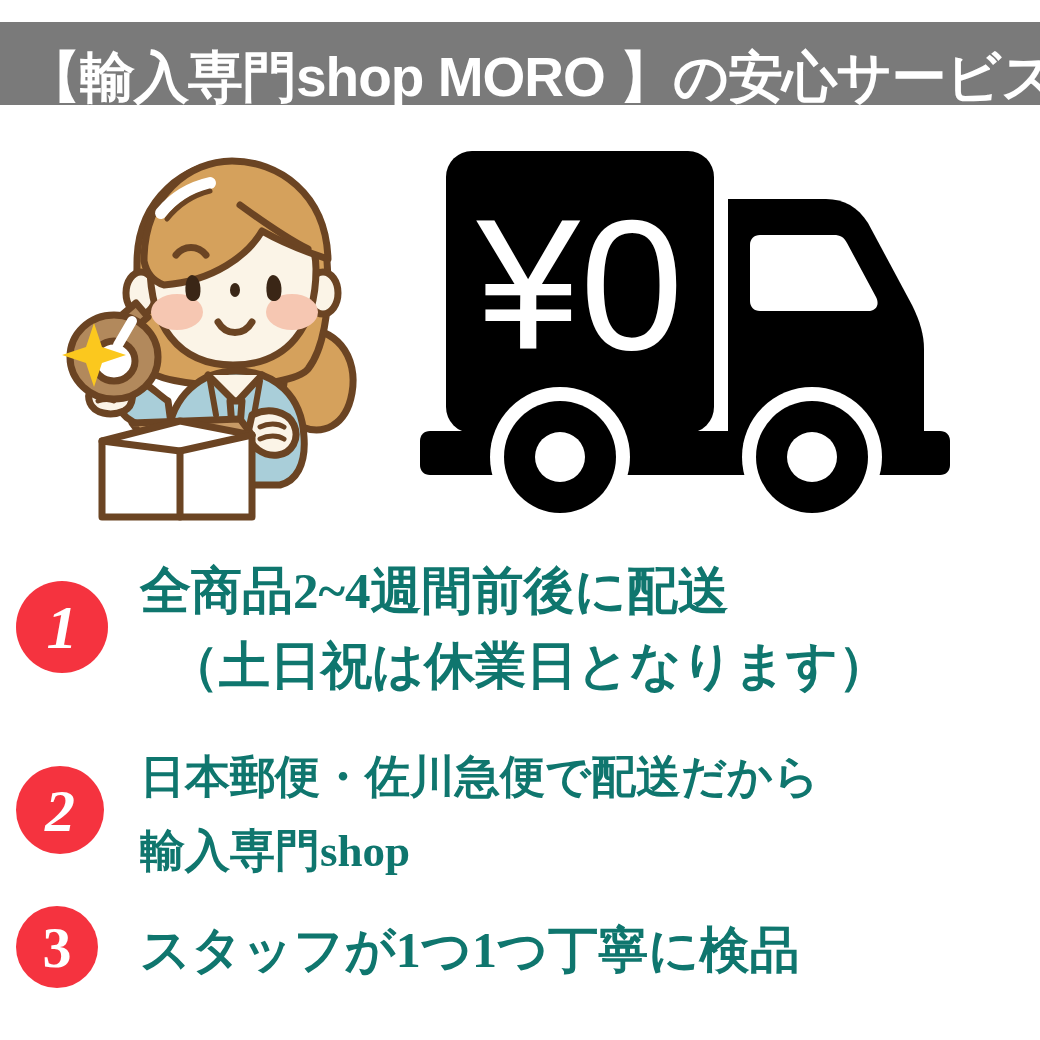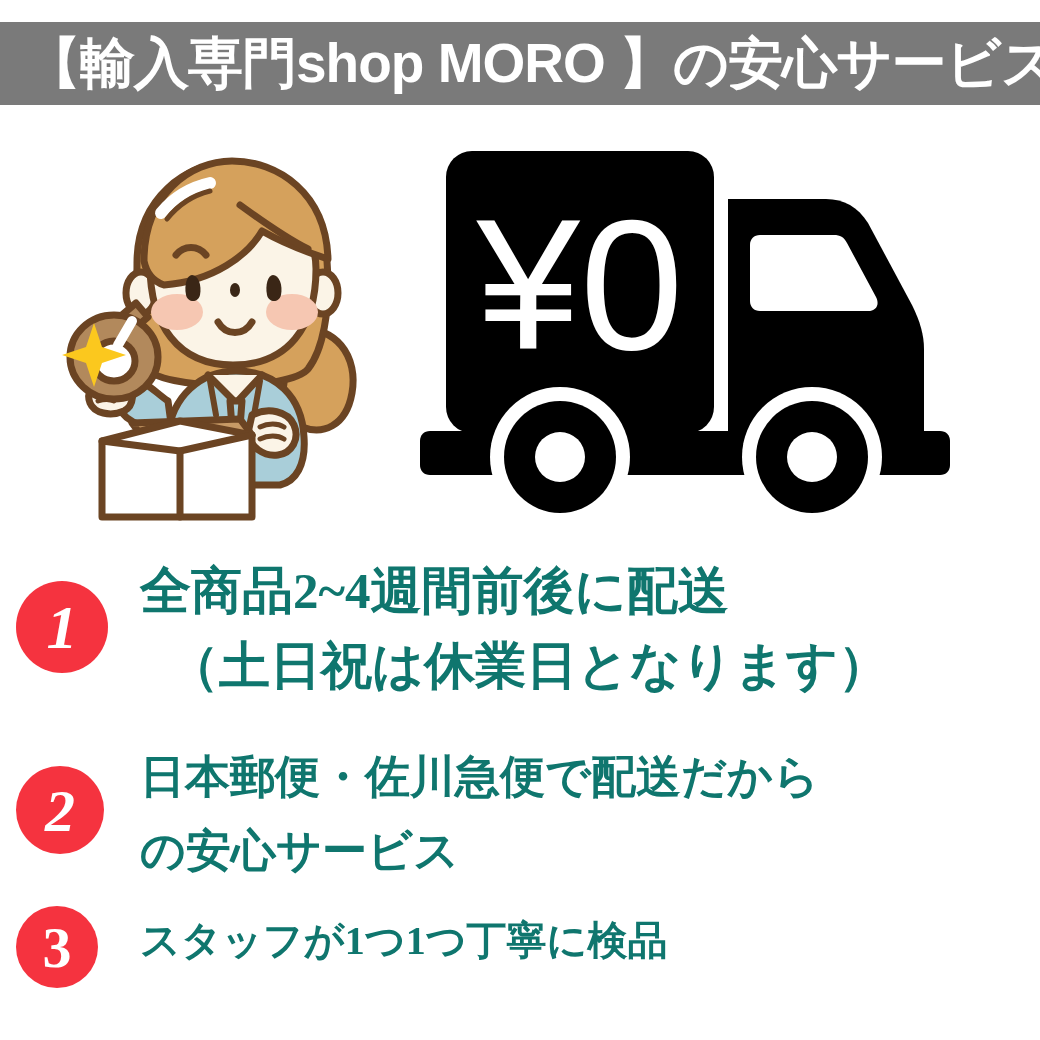--- a/index.html
+++ b/index.html
@@ -24,21 +24,21 @@
 
   
   .header-bar {
     position: absolute;
     left: 0;
     top: 22px;
     width: 1040px;
     height: 83px;
     background: #7a7a7a;
     display: flex;
-    align-items: center;
+    align-items: flex-end;
     box-sizing: border-box;
     padding-left: 26px;
   }
   .header-title {
     color: #ffffff;
     font-family: "Liberation Sans", "DejaVu Sans", sans-serif;
     font-weight: bold;
     font-size: 55px;
     line-height: 1;
     letter-spacing: -1px;
@@ -119,21 +119,21 @@
   .item-text {
     position: absolute;
     left: 140px;
     width: 890px;
     color: #0f766e;
     font-family: "Liberation Serif", "DejaVu Serif", serif;
     font-weight: bold;
   }
   .item-1 .item-text { top: 6px;  font-size: 51px; line-height: 75px; }
   .item-2 .item-text { top: 4px;  font-size: 45px; line-height: 74px; }
-  .item-3 .item-text { top: 20px; font-size: 40px; line-height: 70px; }
+  .item-3 .item-text { top: 29px; font-size: 50px; line-height: 70px; }
 
   .line { display: block; white-space: nowrap; }
   .line-indent { padding-left: 28px; font-family: Liberation Serif, serif; }
 </style>
 </head>
 <body>
 
 <div id="page">
 
   <div class="header-bar">
@@ -256,21 +256,21 @@
       <div class="item-text">
         <span class="line">全商品2~4週間前後に配送</span>
         <span class="line line-indent">（土日祝は休業日となります）</span>
       </div>
     </div>
 
     <div class="list-item item-2">
       <div class="badge badge-2">2</div>
       <div class="item-text">
         <span class="line">日本郵便・佐川急便で配送だから</span>
-        <span class="line">の安心サービス</span>
+        <span class="line">輸入専門shop</span>
       </div>
     </div>
 
     <div class="list-item item-3">
       <div class="badge badge-3">3</div>
       <div class="item-text">
         <span class="line">スタッフが1つ1つ丁寧に検品</span>
       </div>
     </div>
 

